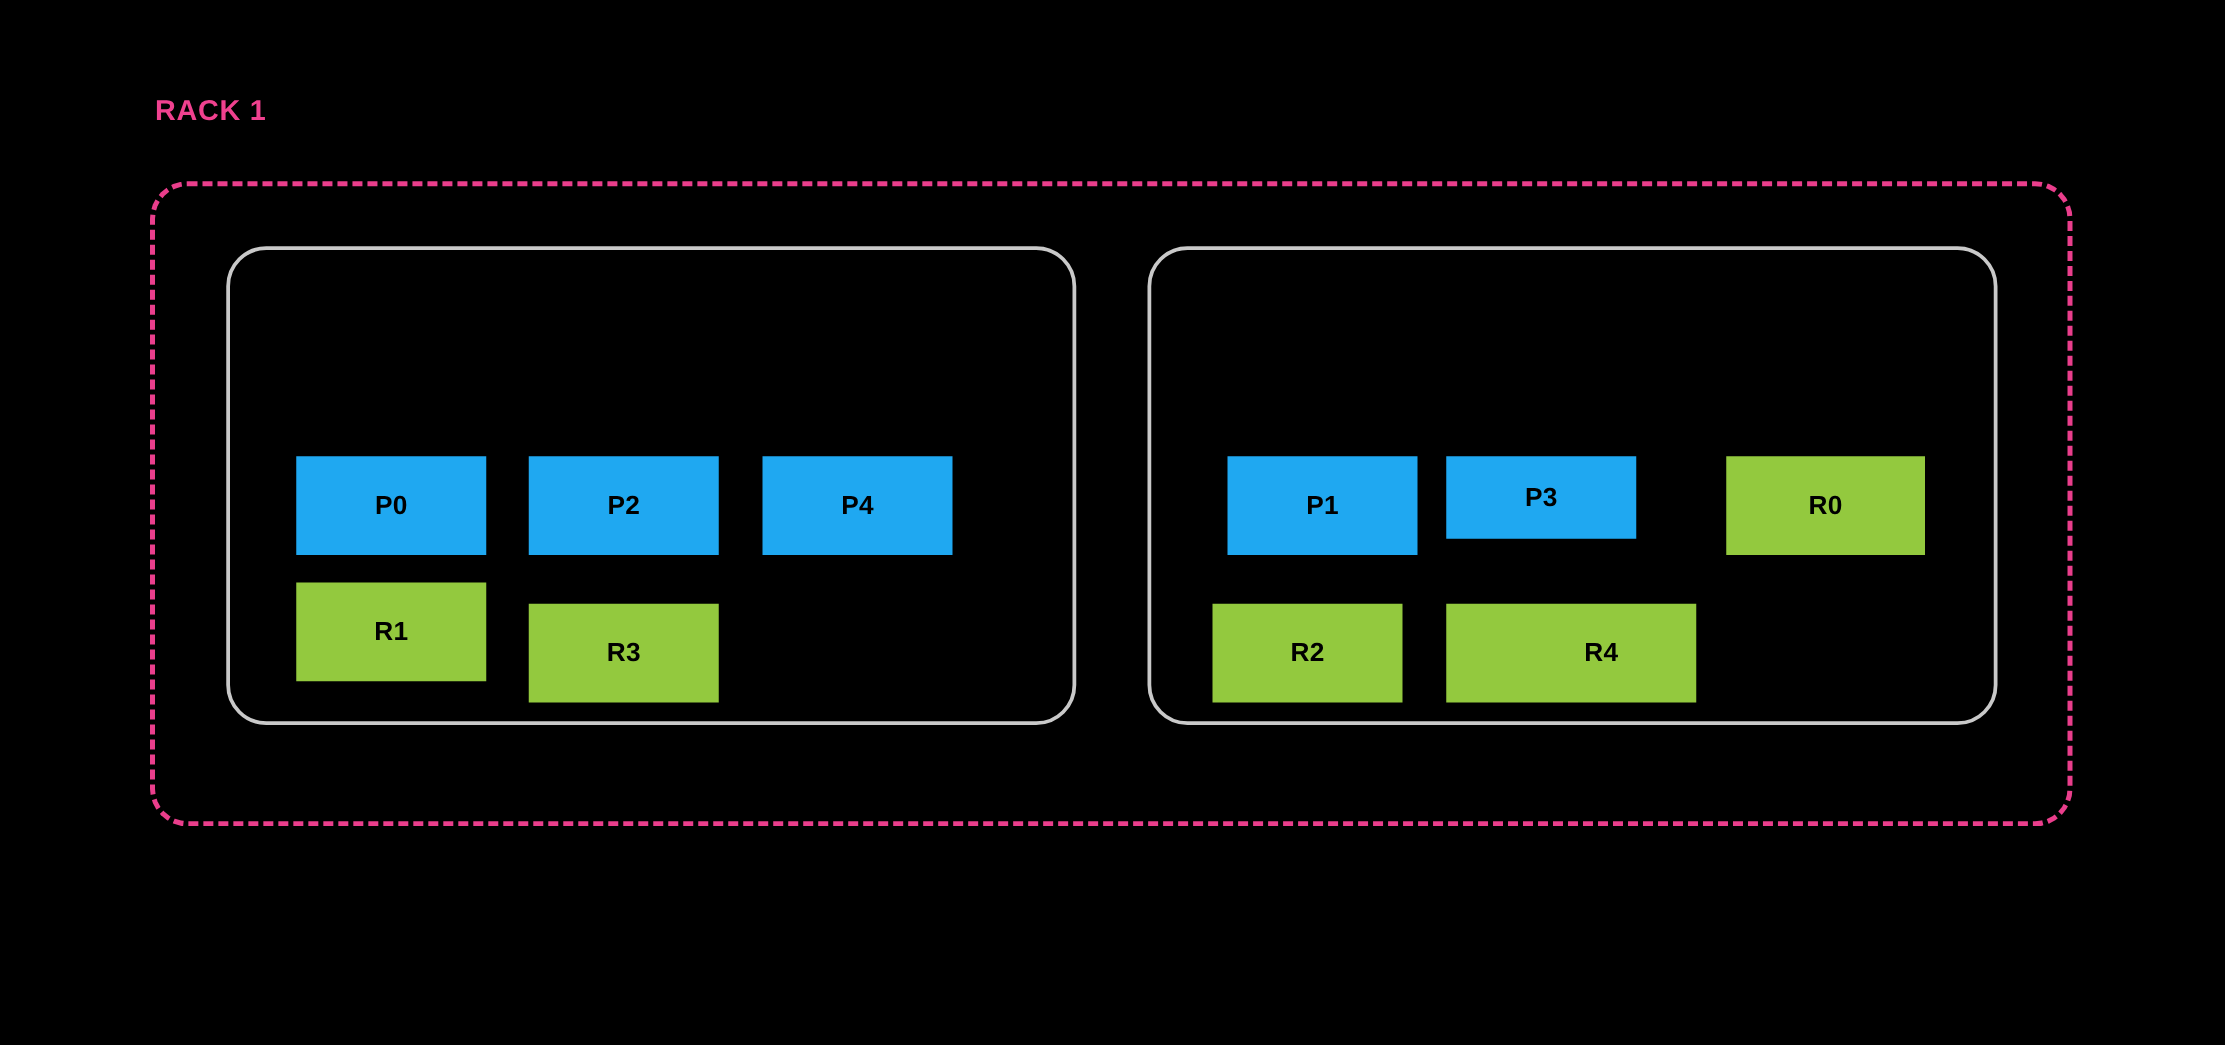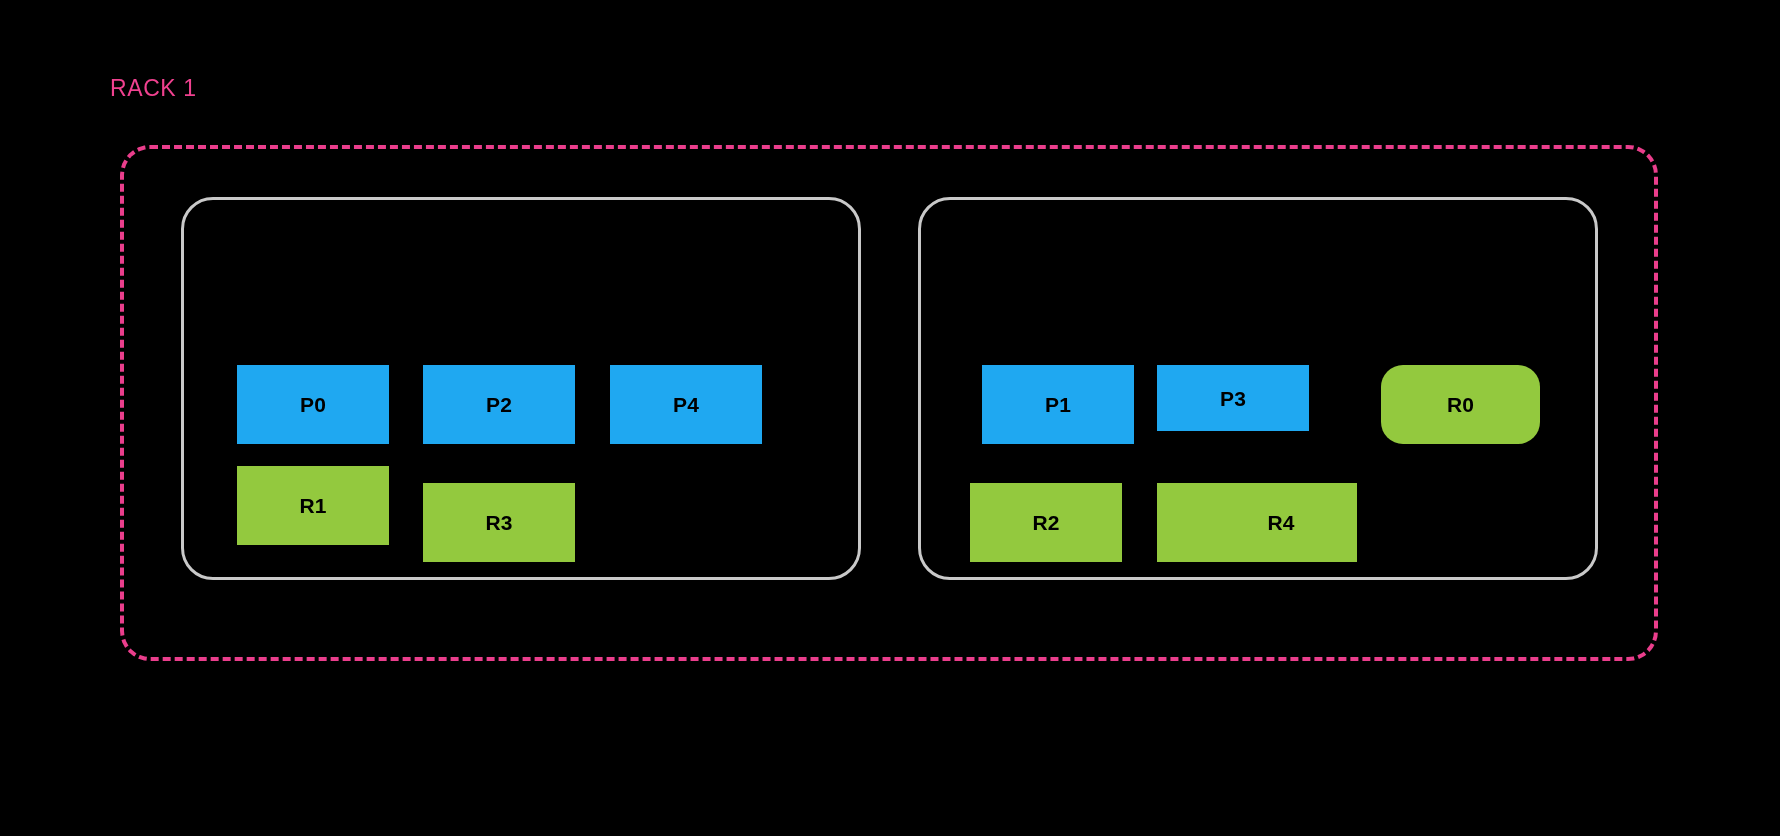--- a/index.html
+++ b/index.html
@@ -15,24 +15,24 @@
     position: relative;
     width: 1780px;
     height: 836px;
     background: #000000;
     overflow: hidden;
   }
 
   
   .rack-label {
     position: absolute;
-    left: 110px;
+    left: 124px;
     top: 74px;
     font-size: 23px;
-    font-weight: normal;
+    font-weight: bold;
     letter-spacing: 0.6px;
     color: #f0418f;
     white-space: nowrap;
     line-height: 28px;
   }
 
   
   .rack-boundary {
     position: absolute;
     left: 120px;
@@ -100,21 +100,21 @@
       </div>
       <div class="shard replica" style="left: 423px; top: 483px; width: 152px; height: 79px;">
         <span>R3</span>
       </div>
       <div class="shard primary" style="left: 970px; top: 365px; width: 152px; height: 79px; margin-left: 12px;">
         <span>P1</span>
       </div>
       <div class="shard primary" style="left: 1157px; top: 365px; width: 152px; height: 66px;">
         <span>P3</span>
       </div>
-      <div class="shard replica" style="left: 1381px; top: 365px; width: 159px; height: 79px; border-radius: 22px;">
+      <div class="shard replica" style="left: 1381px; top: 365px; width: 159px; height: 79px;">
         <span>R0</span>
       </div>
       <div class="shard replica" style="left: 970px; top: 483px; width: 152px; height: 79px;">
         <span>R2</span>
       </div>
       <div class="shard replica" style="left: 1157px; top: 483px; width: 152px; height: 79px; padding-left: 48px;">
         <span>R4</span>
       </div>
     </div>
 

